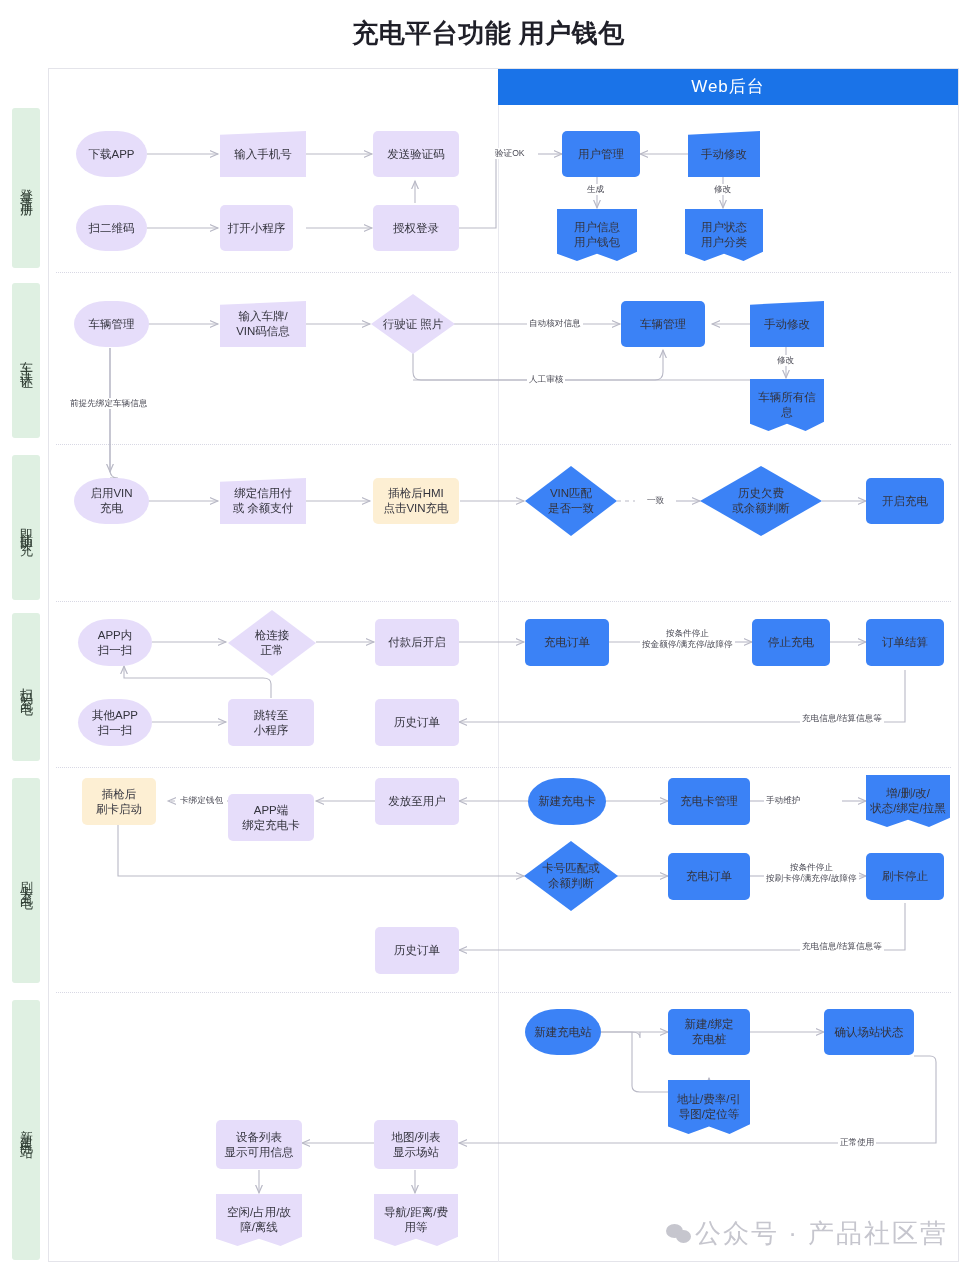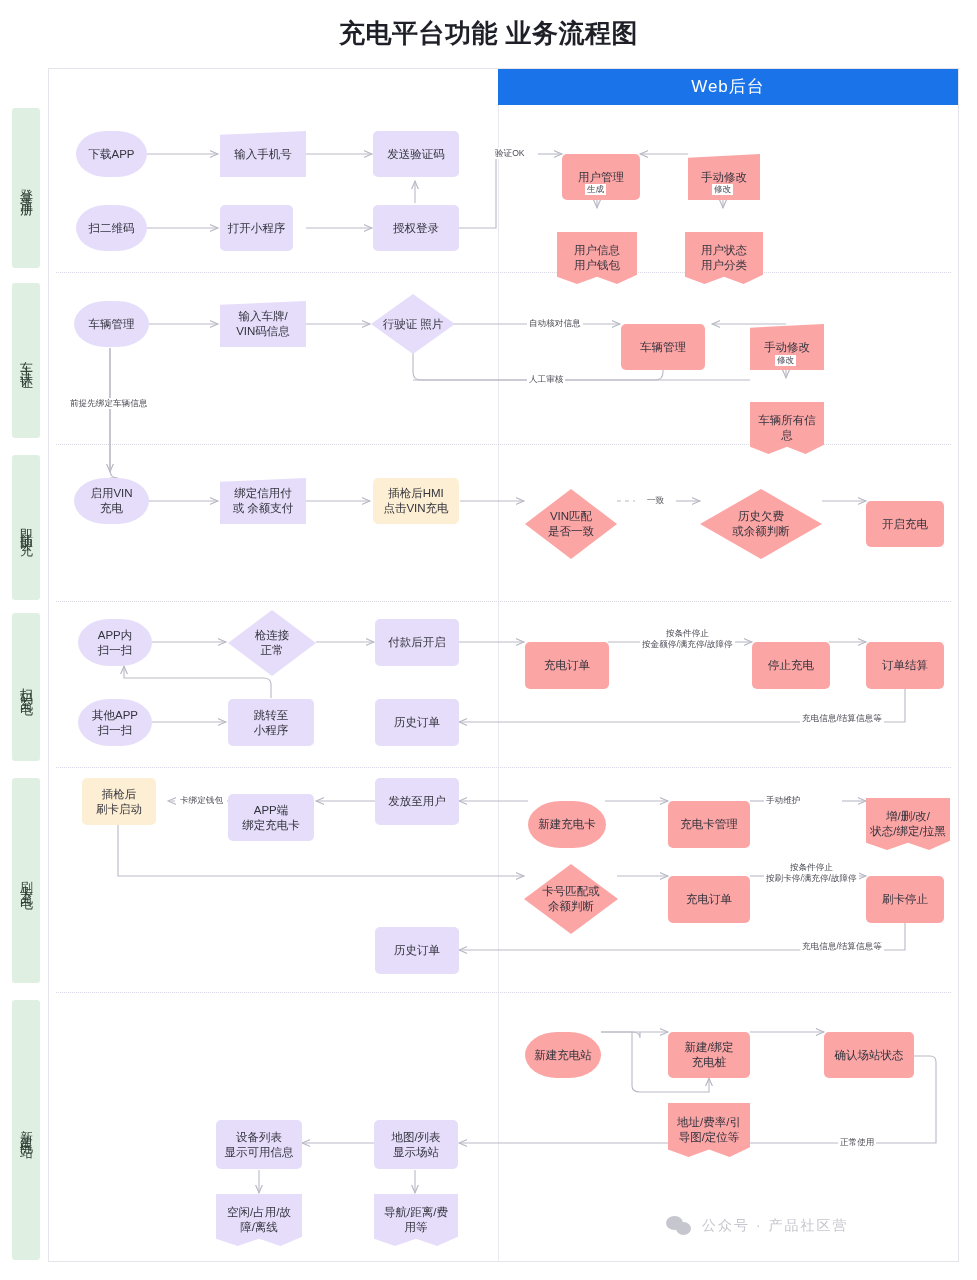--- a/index.html
+++ b/index.html
@@ -35,53 +35,53 @@
 
   
   .sep{position:absolute;left:56px;width:895px;height:0;
     border-top:1px dotted #d8d8e4;}
 
   
   .node{position:absolute;box-sizing:border-box;display:flex;align-items:center;
     justify-content:center;text-align:center;font-size:11.5px;line-height:15px;
     color:#33333d;padding:2px 4px;}
   .n-purple{background:#e6ddfa;}
-  .n-blue{background:#fca5a5;margin-top:23px;}
+  .n-blue{background:#3b82f6;}
   .n-cream{background:#fdefd3;}
 
   .sh-rect{border-radius:5px;}
   .sh-stadium{border-radius:42% / 50%;}
   .sh-para{clip-path:polygon(0 8%,100% 0,100% 100%,0 100%);}
   .sh-doc{clip-path:polygon(0 0,100% 0,100% 82%,75% 100%,50% 86%,25% 100%,0 86%);}
   .sh-diamond{clip-path:polygon(50% 0,100% 50%,50% 100%,0 50%);}
 
   
   svg.links{position:absolute;left:0;top:0;width:977px;height:1280px;
     pointer-events:none;overflow:visible;}
   svg.links path,svg.links line{fill:none;stroke:#b9b9c6;stroke-width:1.1;}
   svg.links path.dash,svg.links line.dash{stroke-dasharray:4 4;}
 
   
   .elabel{position:absolute;font-size:8.6px;line-height:11px;color:#4a4a55;
     text-align:center;background:#fff;padding:0 2px;white-space:nowrap;}
 
   
-  .wm{position:absolute;left:666px;top:1216px;display:flex;align-items:center;gap:9px;
-    color:#c6c6ce;font-size:14px;letter-spacing:2px;}
+  .wm{position:absolute;left:666px;top:1216px;display:flex;align-items:center;gap:2px;
+    color:#c6c6ce;font-size:26px;letter-spacing:2px;}
   .wm .bubbles{position:relative;width:27px;height:20px;}
   .wm .b1,.wm .b2{position:absolute;background:#c6c6ce;border-radius:50%;}
   .wm .b1{left:0;top:0;width:17px;height:14px;}
   .wm .b2{left:10px;top:6px;width:15px;height:13px;}
 </style>
 </head>
 <body>
 
 <div id="root">
 
-  <div class="title">充电平台功能 业务流程图</div>
+  <div class="title">充电平台功能 用户钱包</div>
 
   <div class="cat" style="top:108px;height:160px;">登录注册</div>
   <div class="cat" style="top:283px;height:155px;">车主认证</div>
   <div class="cat" style="top:455px;height:145px;">即插即充</div>
   <div class="cat" style="top:613px;height:148px;">扫码充电</div>
   <div class="cat" style="top:778px;height:205px;">刷卡充电</div>
   <div class="cat" style="top:1000px;height:260px;">新建电站</div>
 
   <div class="board">
     <div class="lanehead web">Web后台</div>

